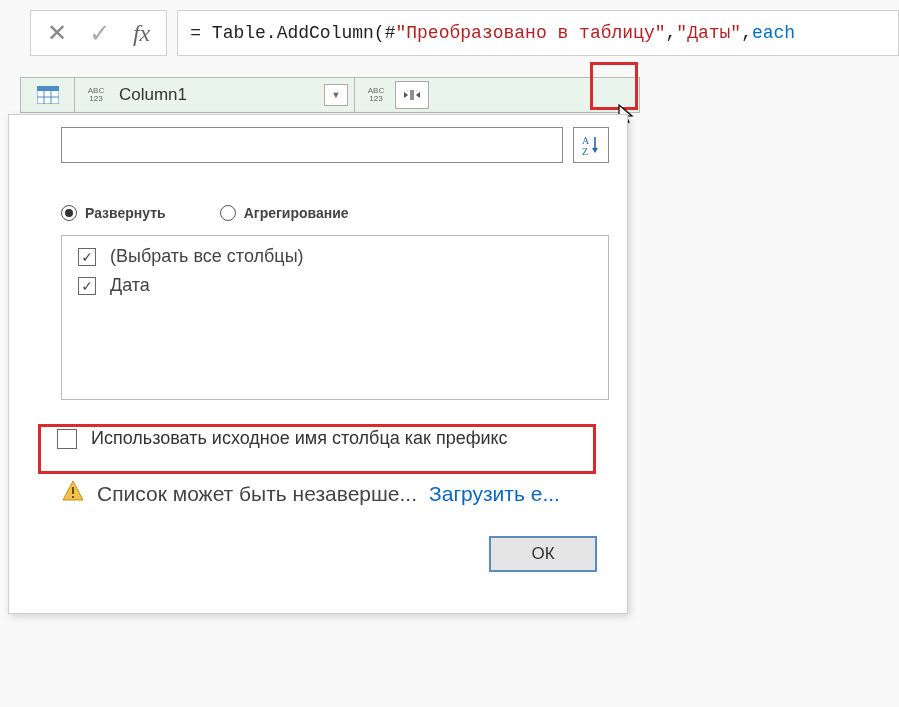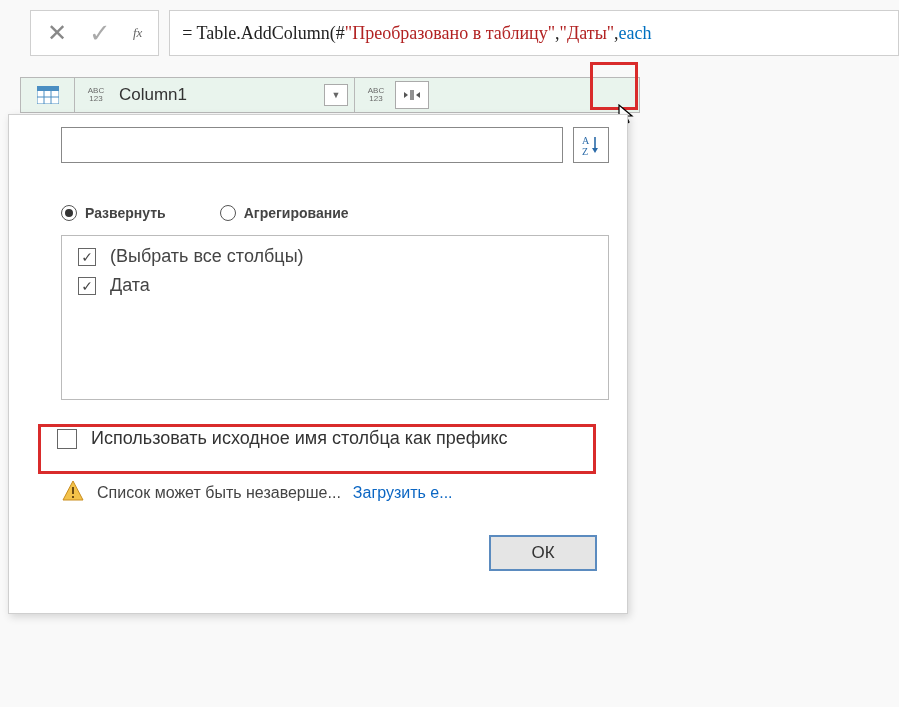--- a/index.html
+++ b/index.html
@@ -27,28 +27,28 @@
       display: flex;
       align-items: center;
       gap: 22px;
       border: 1px solid #cfcfcf;
       padding: 8px 16px;
       background: #fff;
       height: 46px;
     }
     .fb-x { color: #888; font-size: 24px; font-weight: 300; }
     .fb-check { color: #aaa; font-size: 26px; }
-    .fb-fx { font-style: italic; color: #666; font-size: 13px; font-family: "Times New Roman", serif; }
+    .fb-fx { font-style: italic; color: #666; font-size: 24px; font-family: "Times New Roman", serif; }
     .formula-input {
       flex: 1;
       height: 46px;
       border: 1px solid #cfcfcf;
       background: #fff;
       padding: 0 12px;
-      font-family: Liberation Serif, serif;
+      font-family: Liberation Mono, monospace;
       font-size: 18px;
       color: #222;
       display: flex;
       align-items: center;
       white-space: nowrap;
       overflow: hidden;
     }
     .tok-str { color: #b22222; }
     .tok-kw { color: #0070c0; }
 
@@ -205,21 +205,21 @@
       width: 20px; height: 20px;
       border: 1.5px solid #666;
       background: #fff;
     }
 
     .warn-row {
       margin-top: 22px;
       display: flex;
       align-items: center;
       gap: 12px;
-      font-size: 16px;
+      font-size: 21px;
     }
     .warn-text { color: #444; }
     .link { color: #0b66c3; cursor: pointer; }
 
     .btn-row {
       margin-top: 28px;
       display: flex;
       gap: 18px;
       justify-content: flex-end;
       padding-right: 12px;

